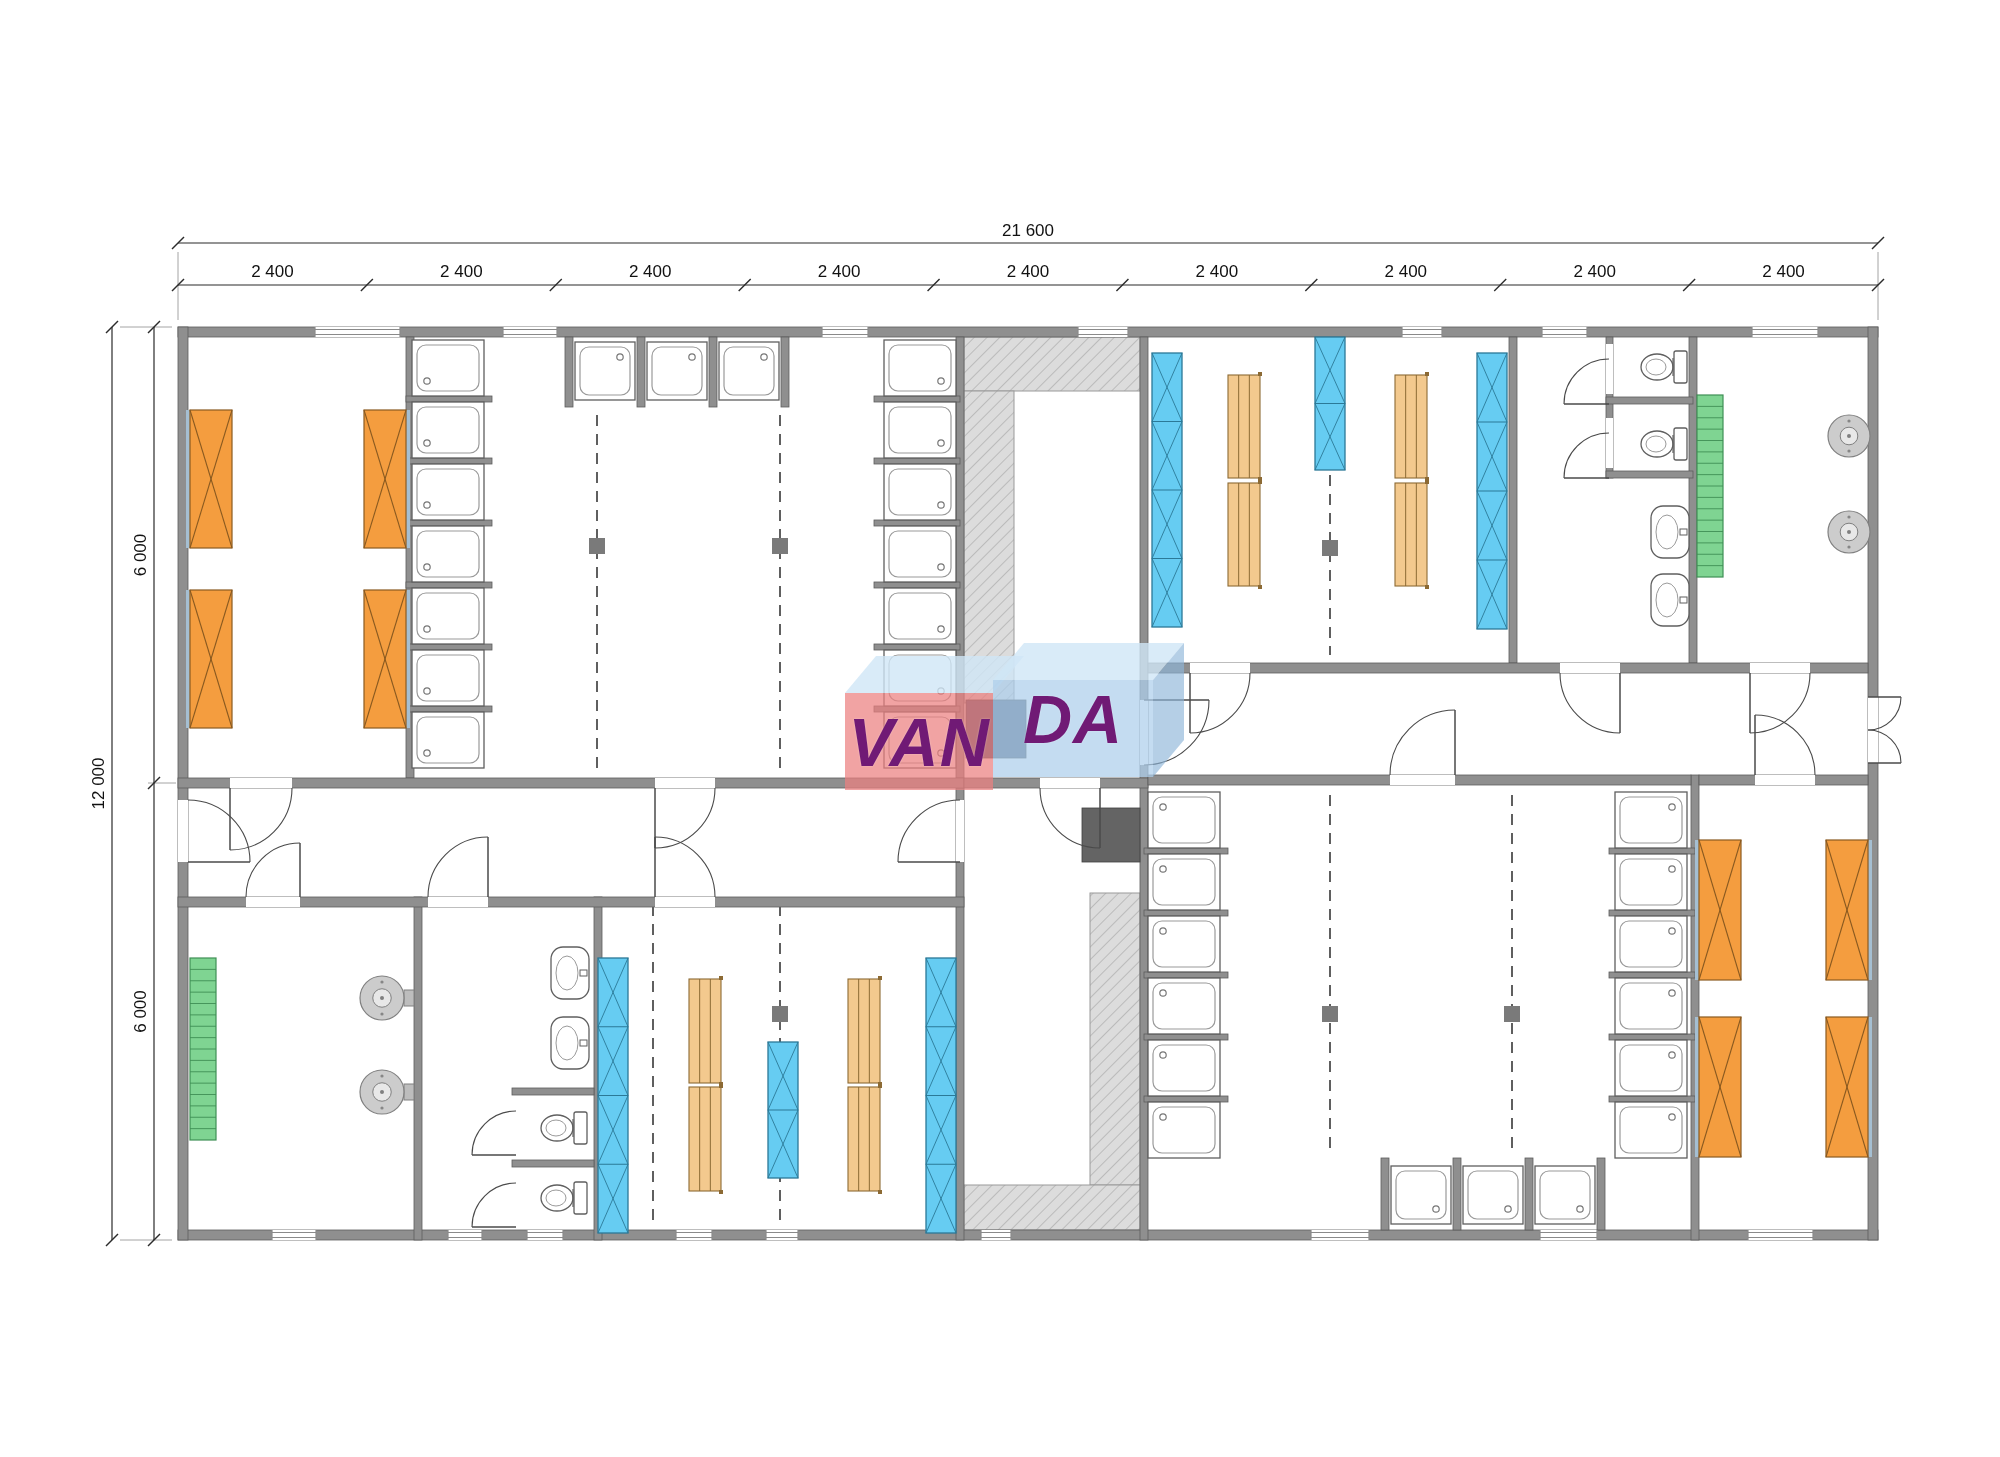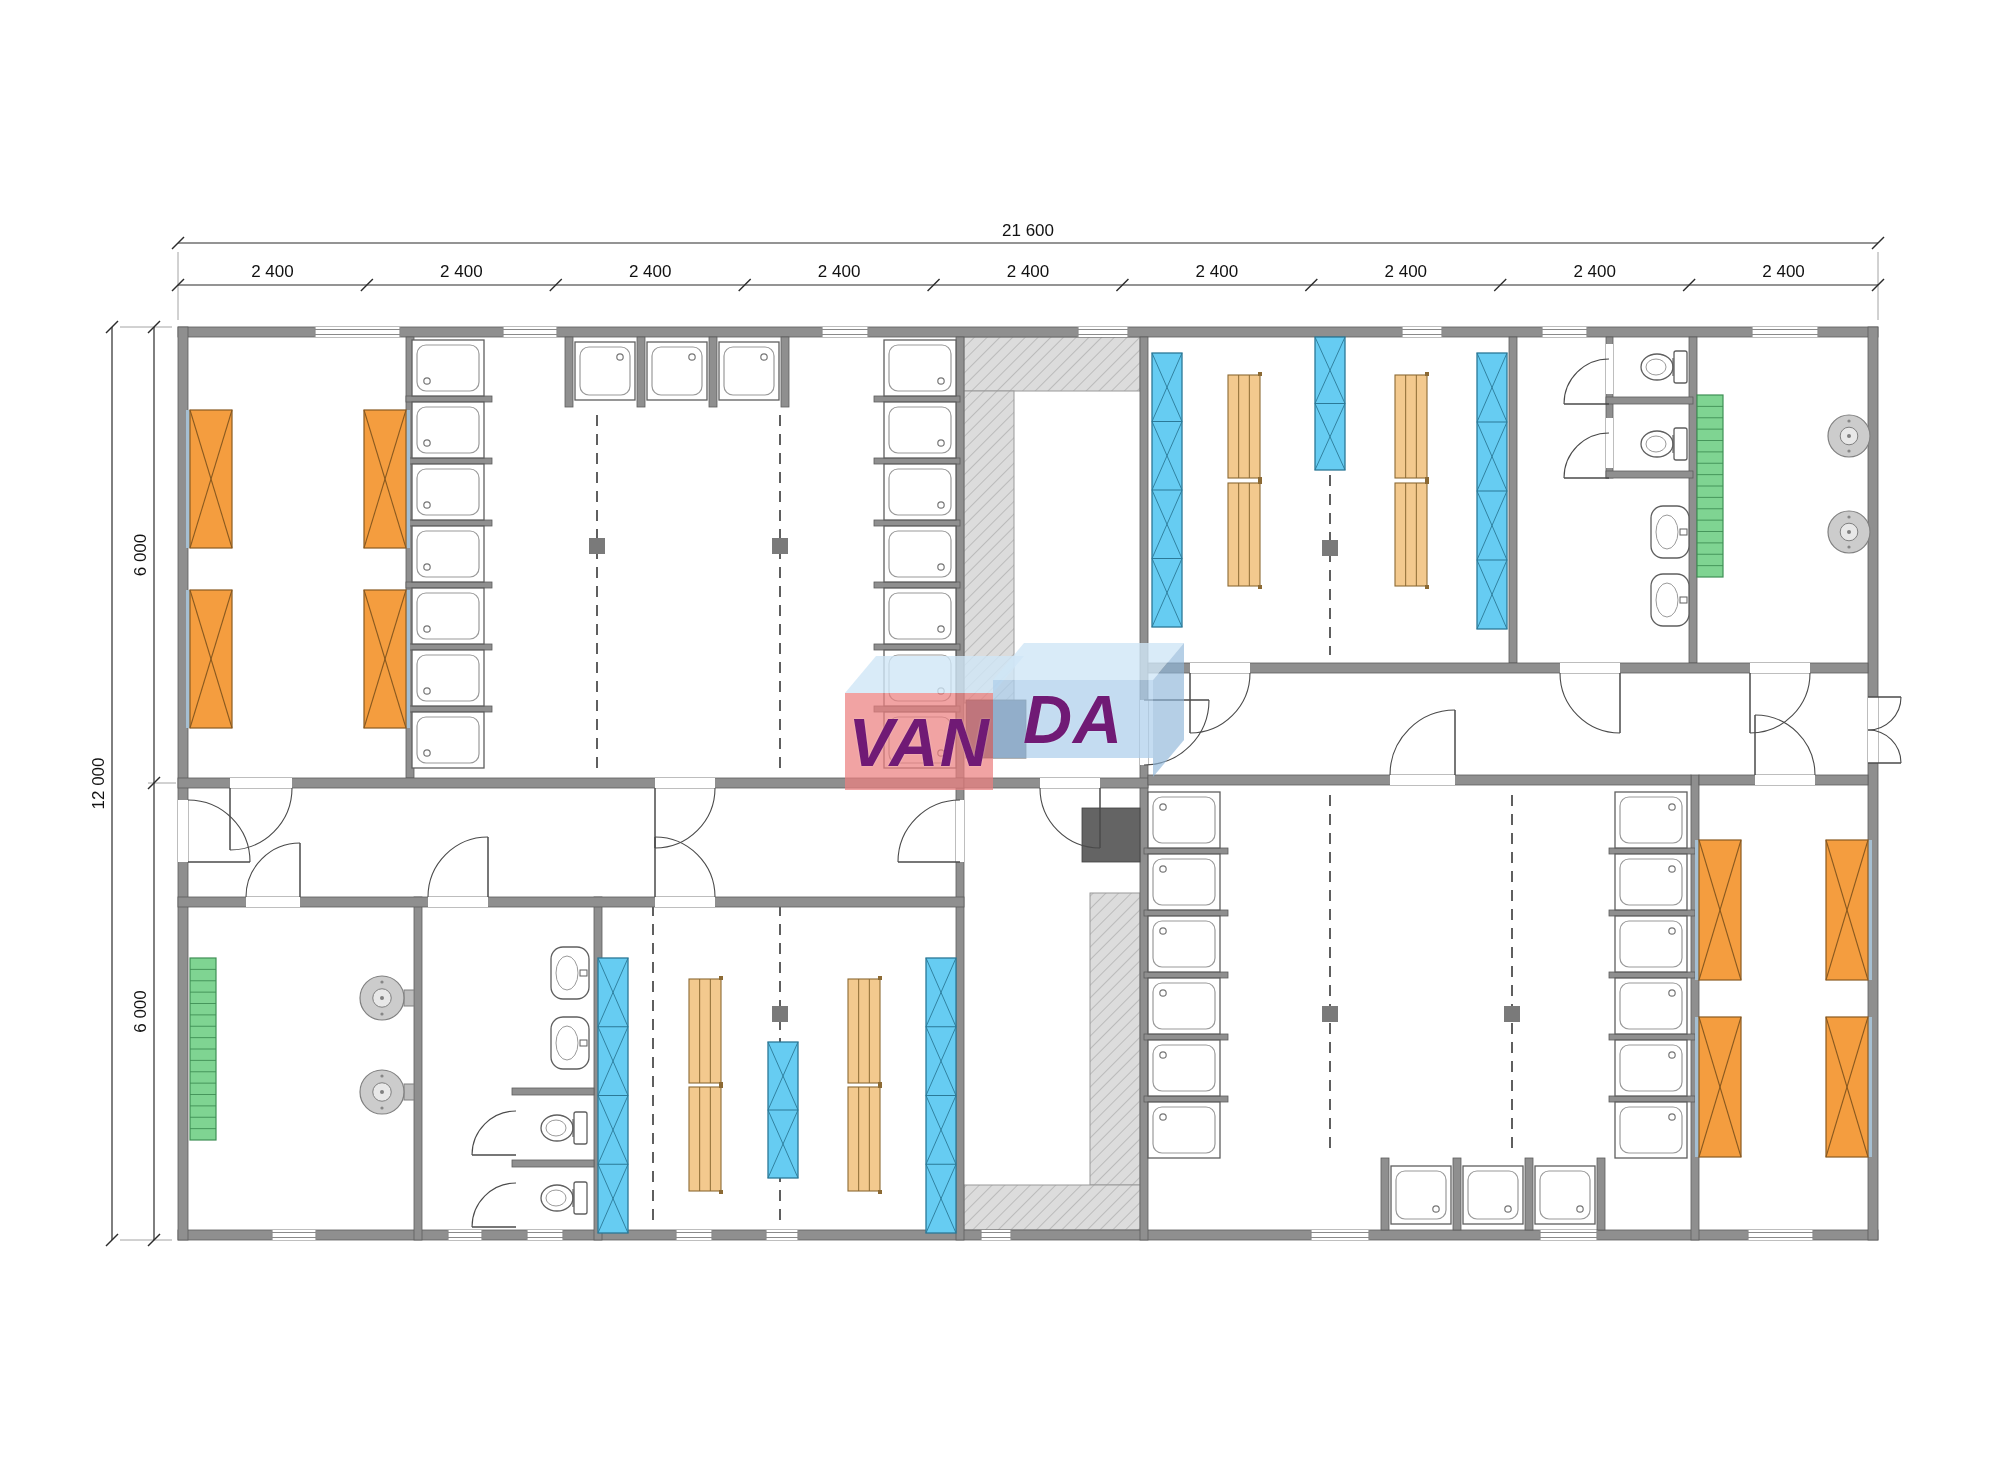--- a/index.html
+++ b/index.html
@@ -9,21 +9,21 @@
   .logo{position:absolute;left:845px;top:643px;width:340px;height:148px;pointer-events:none;}
   .logo div{position:absolute;}
   .lg-top-van{left:0;top:0;width:180px;height:51px;background:rgba(208,230,246,.8);
       clip-path:polygon(0px 50px,31px 13px,179px 13px,148px 50px);}
   .lg-top-da{left:148px;top:0;width:192px;height:38px;background:rgba(208,230,246,.8);
       clip-path:polygon(0px 37px,31px 0px,191px 0px,160px 37px);}
   .lg-side-da{left:308px;top:0;width:32px;height:135px;background:rgba(142,182,216,.65);
       clip-path:polygon(0px 37px,31px 0px,31px 97px,0px 134px);}
   .lg-face-van{left:0;top:50px;width:148px;height:97px;background:rgba(235,128,128,.72);
       display:flex;align-items:center;justify-content:center;}
-  .lg-face-da{left:148px;top:37px;width:160px;height:78px;background:rgba(173,206,235,.72);
+  .lg-face-da{left:148px;top:37px;width:160px;height:97px;background:rgba(173,206,235,.72);
       display:flex;align-items:flex-start;justify-content:center;}
   .lg-txt{font-size:68px;font-weight:bold;font-style:italic;color:#701a75;letter-spacing:1px;
       text-shadow:0 0 2px rgba(255,255,255,.4);}
 </style>
 </head>
 <body>
 
 <div class="sheet">
   <svg id="plan" width="2000" height="1457" viewBox="0 0 2000 1457">
     <defs>

